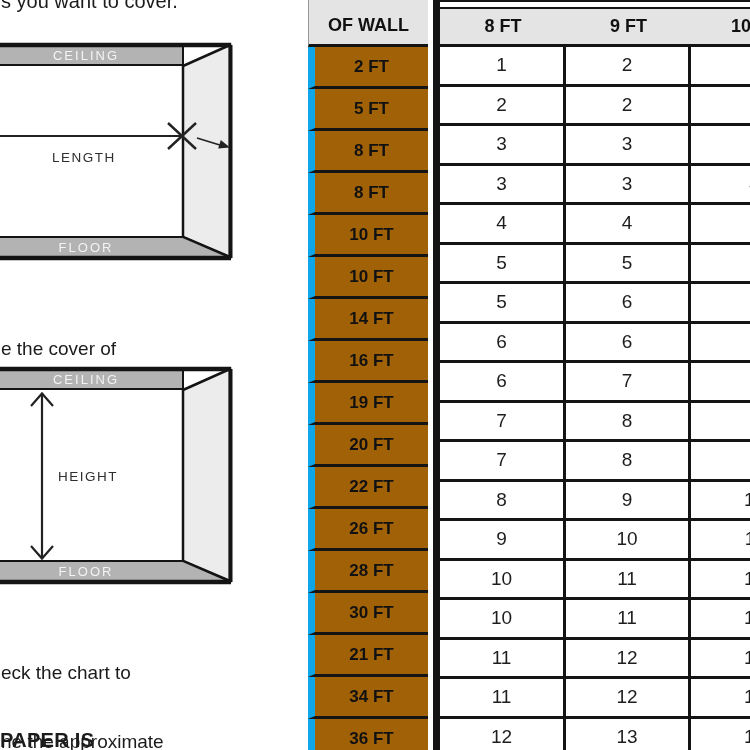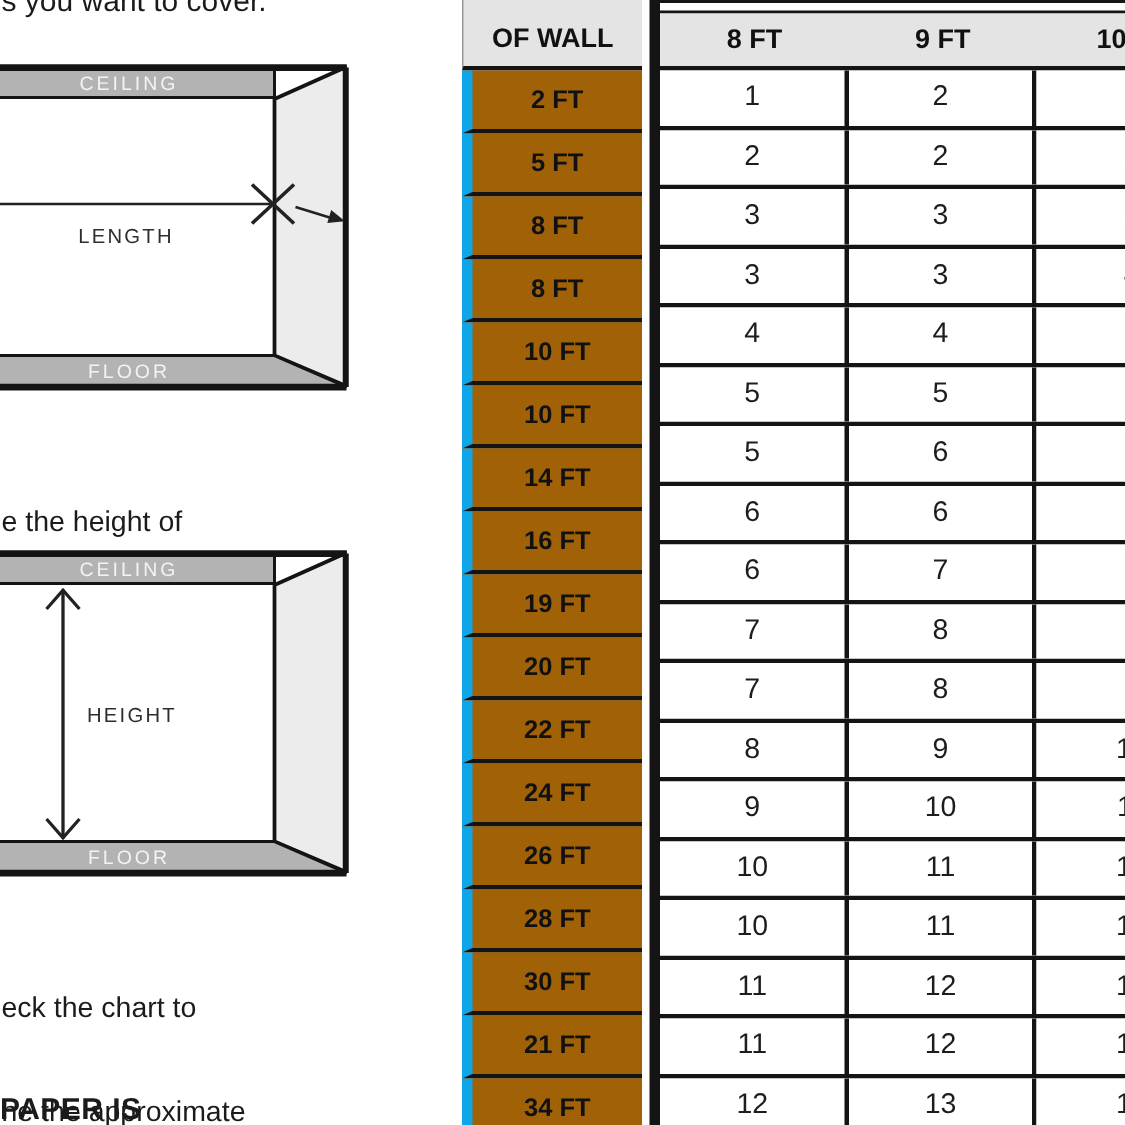--- a/index.html
+++ b/index.html
@@ -63,21 +63,21 @@
     <line x1="168" y1="81" x2="196" y2="107" stroke="#222" stroke-width="2.4"></line>
     <line x1="196" y1="81" x2="168" y2="107" stroke="#222" stroke-width="2.4"></line>
     <line x1="197" y1="96" x2="223" y2="104" stroke="#222" stroke-width="1.8"></line>
     <polygon points="230,105.5 218.2,106.6 220.8,98" fill="#222"></polygon>
     <text x="86" y="18" text-anchor="middle" class="band-text">CEILING</text>
     <text x="86" y="210" text-anchor="middle" class="band-text">FLOOR</text>
     <text x="84" y="120" text-anchor="middle" class="dim-text">LENGTH</text>
   </svg>
 
   <div class="frag mh">
-    <div>e the height of</div>
+    <div>e the cover of</div>
     <div>ling.</div>
   </div>
 
   <svg id="diag2" class="diagram" viewBox="0 0 235 219" xmlns="http://www.w3.org/2000/svg">
     <rect x="-4" y="2" width="188" height="214" fill="#ffffff"></rect>
     <polygon points="183,24 230,3 230,215 183,195" fill="#ececec" stroke="#141414" stroke-width="2.5"></polygon>
     <rect x="-4" y="4" width="187" height="19" fill="#b3b3b3" stroke="#141414" stroke-width="2"></rect>
     <polygon points="-4,195 183,195 229,215 -4,215" fill="#b3b3b3" stroke="#141414" stroke-width="2"></polygon>
     <line x1="-4" y1="3" x2="231" y2="3" stroke="#141414" stroke-width="4.5"></line>
     <line x1="-4" y1="216" x2="231" y2="216" stroke="#141414" stroke-width="4.5"></line>
@@ -104,21 +104,20 @@
     <div class="lrow">5 FT</div>
     <div class="lrow">8 FT</div>
     <div class="lrow">8 FT</div>
     <div class="lrow">10 FT</div>
     <div class="lrow">10 FT</div>
     <div class="lrow">14 FT</div>
     <div class="lrow">16 FT</div>
     <div class="lrow">19 FT</div>
     <div class="lrow">20 FT</div>
     <div class="lrow">22 FT</div>
-    <div class="lrow">24 FT</div>
     <div class="lrow">26 FT</div>
     <div class="lrow">28 FT</div>
     <div class="lrow">30 FT</div>
     <div class="lrow">21 FT</div>
     <div class="lrow">34 FT</div>
     <div class="lrow">36 FT</div>
   </div>
 
   <div class="vthick"></div>
 

